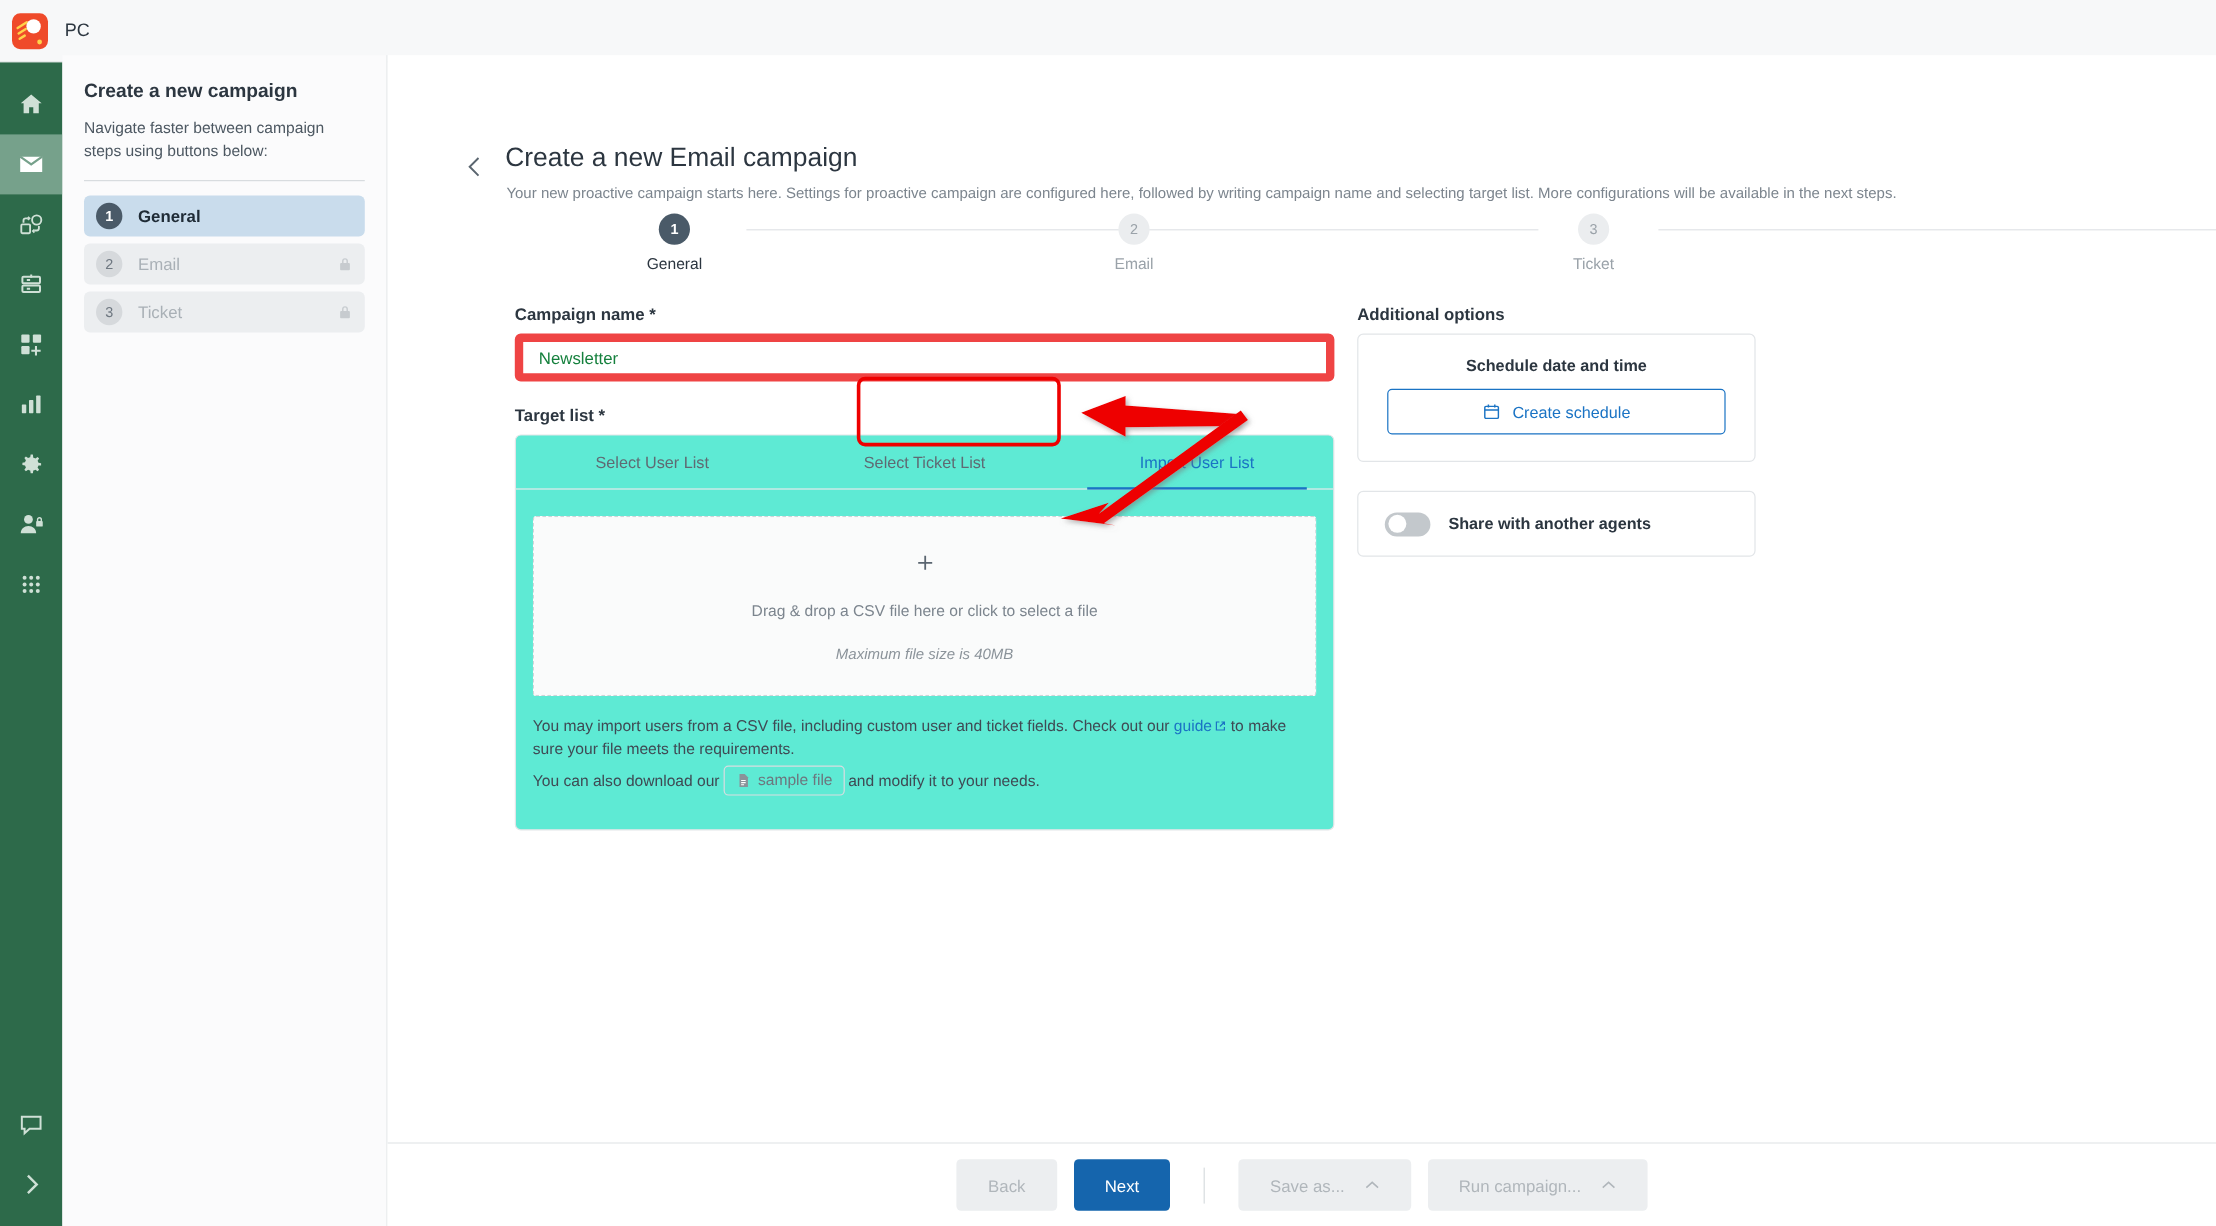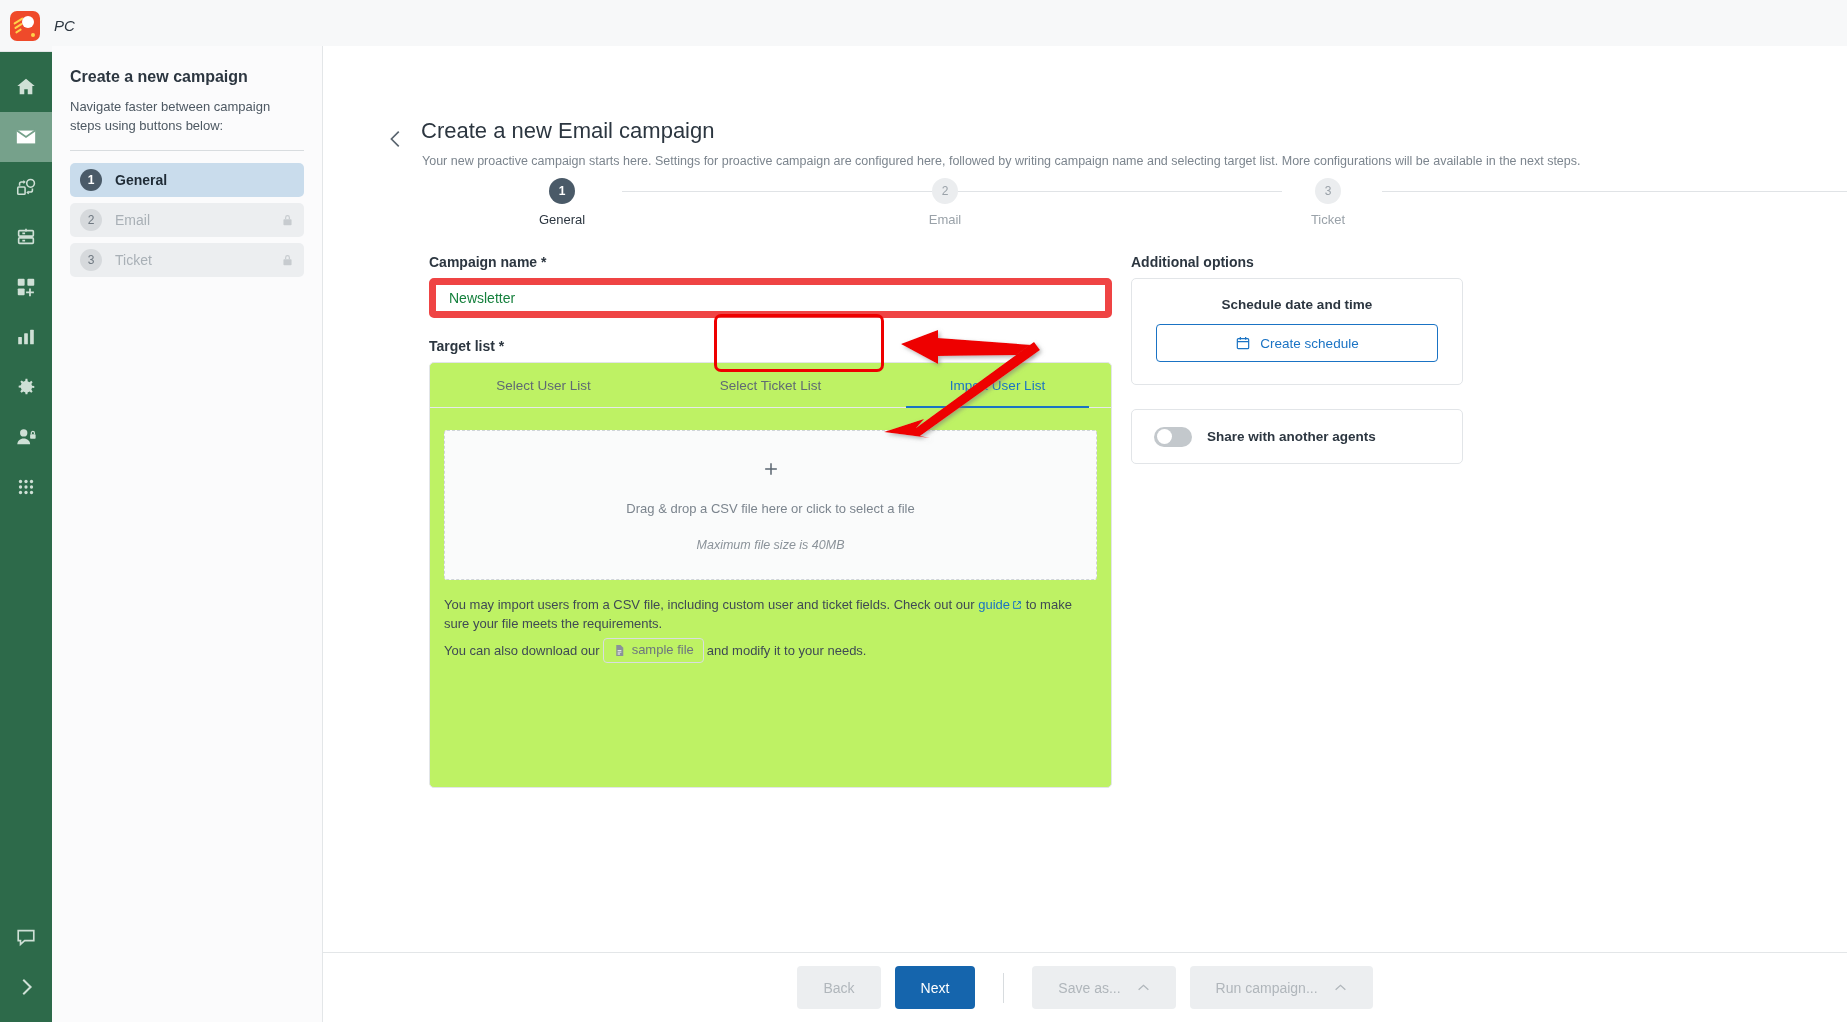--- a/index.html
+++ b/index.html
@@ -28,21 +28,21 @@
     position: absolute; height: 2px; background: #ffd24a; border-radius: 2px;
     transform: rotate(-32deg);
   }
   .brand-logo .tail1 { width: 11px; left: 3px; top: 9px; }
   .brand-logo .tail2 { width: 9px;  left: 4px; top: 14px; }
   .brand-logo .tail3 { width: 7px;  left: 5px; top: 19px; }
   .brand-logo .dot {
     position: absolute; width: 4px; height: 4px; border-radius: 50%;
     background: #ffd24a; right: 5px; bottom: 4px;
   }
-  .brand-text { font-size: 15px; color: #2c3640; font-weight: 400; font-style: italic; }
+  .brand-text { font-size: 15px; color: #2c3640; font-weight: 400; }
 
   
   .rail {
     position: absolute; left: 0; top: 52px; width: 52px; height: 970px;
     background: #2d6a4a;
   }
   .rail-item {
     width: 52px; height: 50px; display: flex; align-items: center;
     justify-content: center; cursor: pointer;
   }
@@ -121,22 +121,22 @@
   .lbl-campaign { position: absolute; left: 106px; top: 208px; }
   .txtinput {
     position: absolute; left: 106px; top: 232px; width: 683px; height: 40px;
     border: 7px solid #ef4444; border-radius: 5px; background: #fff;
     font-size: 14px; color: #15803d; padding: 0 13px;
     font-family: "Liberation Sans", sans-serif;
   }
   .lbl-target { position: absolute; left: 106px; top: 292px; }
 
   .tabcard {
-    position: absolute; left: 106px; top: 316px; width: 683px; height: 426px;
-    border: 1px solid #e2e5e8; border-radius: 5px; background: #bef264;
+    position: absolute; left: 106px; top: 316px; width: 683px; height: 330px;
+    border: 1px solid #e2e5e8; border-radius: 5px; background: #5eead4;
   }
   .tabstrip { display: flex; height: 45px; border-bottom: 1px solid #e6e9eb; }
   .tab {
     flex: 1; display: flex; align-items: center; justify-content: center;
     font-size: 13.5px; color: #5f6a73; cursor: pointer; position: relative;
   }
   .tab.active { color: #1a73c4; }
   .tab.active::after {
     content: ""; position: absolute; left: 22px; right: 22px; bottom: -1px;
     height: 2.5px; background: #1a73c4;

